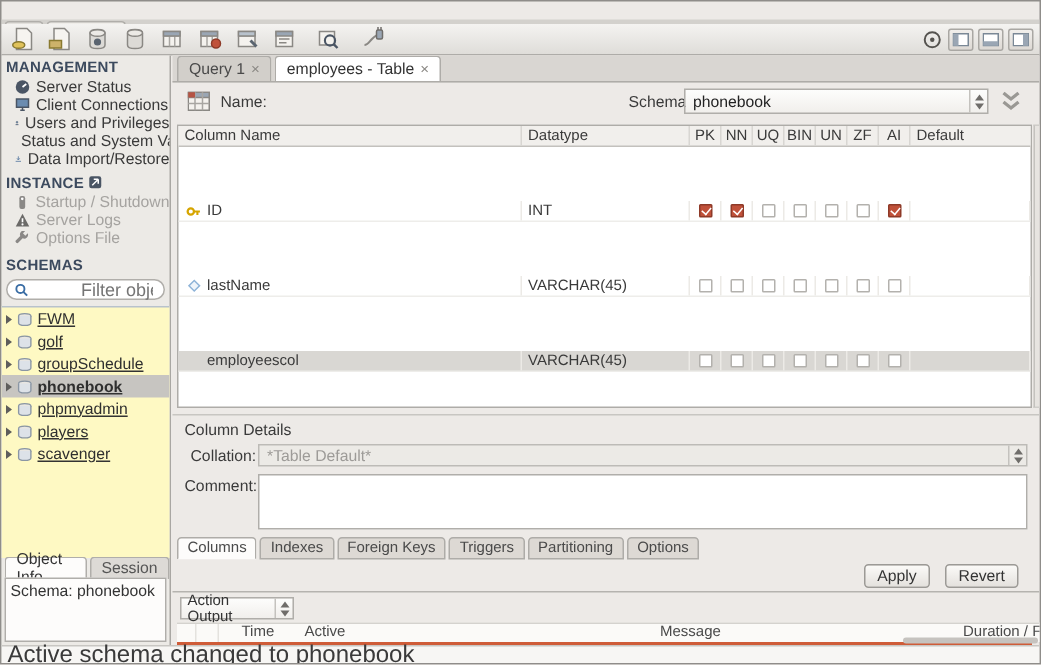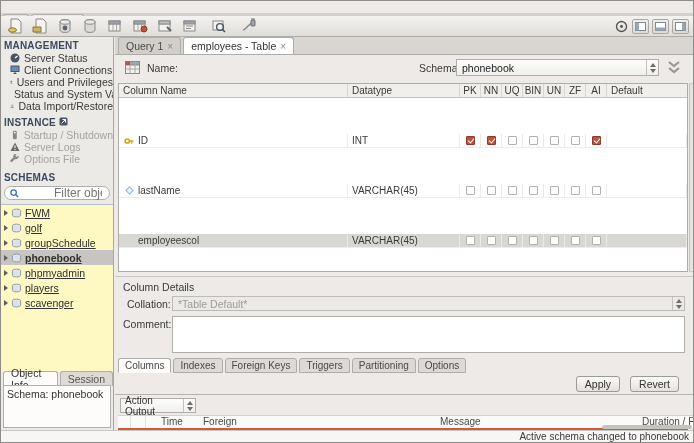--- a/index.html
+++ b/index.html
@@ -108,21 +108,21 @@
   .ao-select { position:absolute; top:361px; left:5px; width:76px; height:15px; border:1px solid #b0aeaa;
                background:linear-gradient(#fdfdfc,#f1efec); display:flex; align-items:center; }
   .ao-select .val { flex:1; padding:0 4px; font-size:10px; color:#333; }
   .ao-head { position:absolute; top:378px; left:3px; width:652px; height:13px; background:#fbfaf8;
              border-top:1px solid #d4d2ce; display:flex; }
   .aoc { font-size:10px; color:#4a4a4a; padding:0 4px; white-space:nowrap; overflow:hidden; }
   .ao-line { position:absolute; top:391px; left:3px; width:570px; height:2px; background:#cf5c38; }
   .hthumb { position:absolute; bottom:1px; left:487px; width:90px; height:4px; background:#c6c3bf; border-radius:2px; }
 
   .statusbar { position:absolute; bottom:0; left:0; right:0; height:12px; background:#f7f6f4; border-top:1px solid #c8c6c2;
-               display:flex; align-items:center; padding:0 4px; font-size:10px; color:#3a3a3a;justify-content:flex-end; }
+               display:flex; align-items:center; padding:0 4px; font-size:16px; color:#3a3a3a; }
 </style>
 </head>
 <body>
 
 <div class="app">
 
   <div class="wintabbar">
     <div class="wintab" style="left:2px;width:26px;justify-content:center;">
       <svg width="11" height="10" viewBox="0 0 14 12">
           <path d="M7 0 L14 6 H11.5 V12 H8.5 V8 H5.5 V12 H2.5 V6 H0 Z" fill="#5f6e80"></path>
@@ -585,21 +585,21 @@
       <span class="val">Action Output</span>
       <span class="spin">
           <i class="tri-up"></i>
           <i class="tri-dn"></i>
         </span>
     </div>
     <div class="ao-head">
       <div class="aoc" style="width:13px;border-right:1px solid #e4e2de;"></div>
       <div class="aoc" style="width:15px;border-right:1px solid #e4e2de;"></div>
       <div class="aoc" style="width:53px;padding-left:15px;">Time</div>
-      <div class="aoc" style="width:237px;">Foreign</div>
+      <div class="aoc" style="width:237px;">Active</div>
       <div class="aoc" style="width:202px;">Message</div>
       <div class="aoc" style="flex:1;">Duration / Fetch</div>
     </div>
     <div class="ao-line"></div>
     <div class="hthumb"></div>
   </div>
 
   <div class="statusbar">
     <span>Active schema changed to phonebook</span>
   </div>

